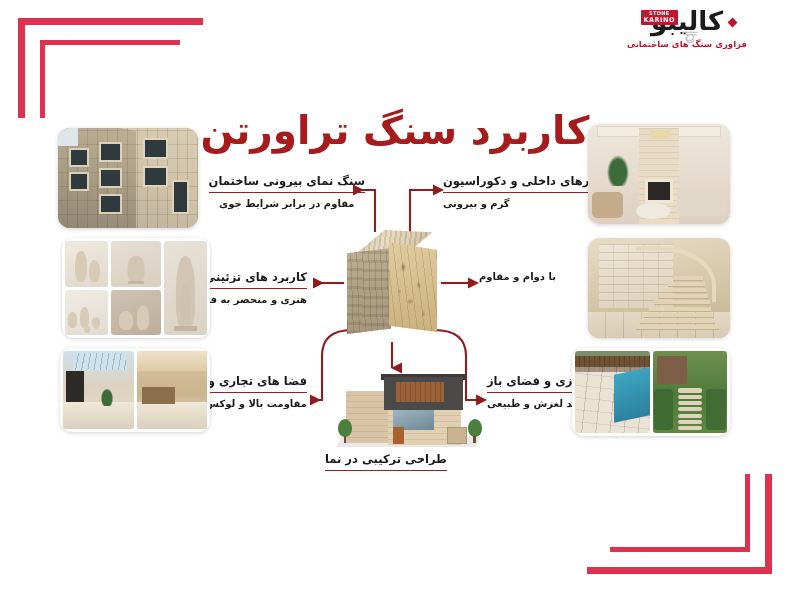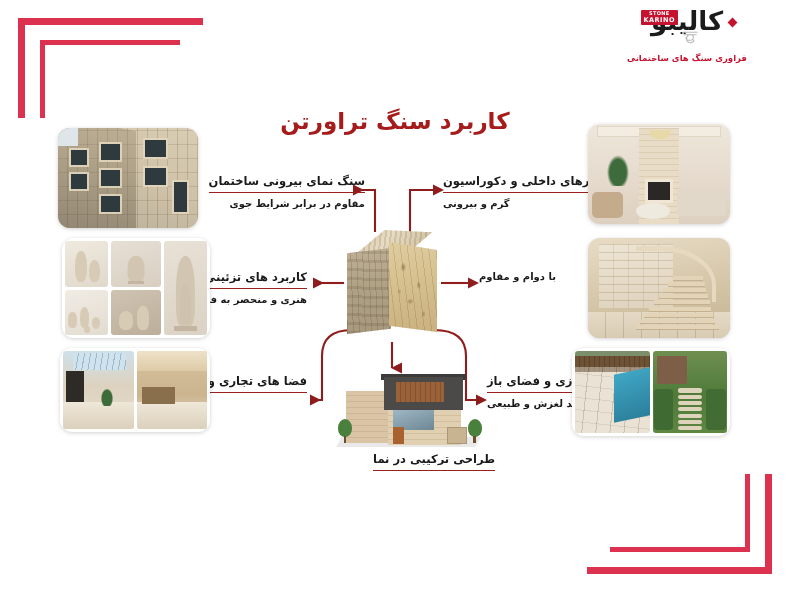--- a/index.html
+++ b/index.html
@@ -53,28 +53,28 @@
     position:absolute; right:26px; top:11px;
     width:7px; height:7px; background:#c4122f;
     transform:rotate(45deg);
   }
   #logo .swirl {
     position:absolute; right:62px; top:20px;
     width:20px; height:20px;
   }
   #logo .sub {
     font-size:8.5px; font-weight:bold; color:#c4122f;
-    margin-top:19px; letter-spacing:0;
+    margin-top:5px; letter-spacing:0;
   }
 
   
   #title {
     position:absolute; left:0; right:0; top:108px;
     text-align:center;
-    font-size:23px; font-weight:bold;
+    font-size:39px; font-weight:bold;
     color:#a61c1c;
     letter-spacing:0;
   }
 
   
   #cube-wrap { position:absolute; left:345px; top:230px; width:95px; height:110px; }
   #cube { position:relative; width:95px; height:110px; }
   .face { position:absolute; }
   .f-top {
     left:5px; top:0; width:82px; height:22px;
@@ -114,21 +114,21 @@
     white-space:nowrap; line-height:1.35;
     border-bottom:1.6px solid #9c1f1f;
     padding-bottom:2px; display:inline-block;
   }
   .label .t2 {
     font-size:10px; font-weight:bold; color:#1a1a1a;
     white-space:nowrap; margin-top:4px; line-height:1.3;
   }
   .label.ralign { text-align:right; }
   .label.lalign { text-align:left; }
-  .label.center { text-align:right; }
+  .label.center { text-align:left; }
 
   
   .card {
     position:absolute;
     border-radius:12px;
     overflow:hidden;
     background:#eee;
     box-shadow:0 1px 4px rgba(0,0,0,.18);
   }
 
@@ -408,41 +408,42 @@
   </svg>
 
   <div id="cube-wrap">
     <div id="cube">
       <div class="face f-top"></div>
       <div class="face f-left"></div>
       <div class="face f-right"></div>
     </div>
   </div>
 
-  <div class="label ralign" style="right:425px; top:170px;">
+  <div class="label ralign" style="right:425px; top:170px;text-align:center;">
     <div class="t1">سنگ نمای بیرونی ساختمان</div>
     <div class="t2">مقاوم در برابر شرایط جوی</div>
   </div>
 
   <div class="label lalign" style="left:443px; top:170px;">
     <div class="t1">دیوارهای داخلی و دکوراسیون</div>
     <div class="t2">گرم و بیرونی</div>
   </div>
 
   <div class="label ralign" style="right:483px; top:266px;">
     <div class="t1">کاربرد های تزئینی</div>
     <div class="t2">هنری و منحصر به فرد</div>
   </div>
 
   <div class="label lalign" style="left:479px; top:266px;">
     <div class="t2">با دوام و مقاوم</div>
   </div>
 
   <div class="label ralign" style="right:483px; top:370px;">
     <div class="t1">فضا های تجاری و عمومی</div>
+    <div class="t2">مقاومت بالا و لوکس</div>
   </div>
 
   <div class="label lalign" style="left:487px; top:370px;">
     <div class="t1">محوطه سازی و فضای باز</div>
     <div class="t2">ضد لغزش و طبیعی</div>
   </div>
 
   <div class="label center" style="left:325px; top:448px; width:170px;">
     <div class="t1">طراحی ترکیبی در نما</div>
   </div>

